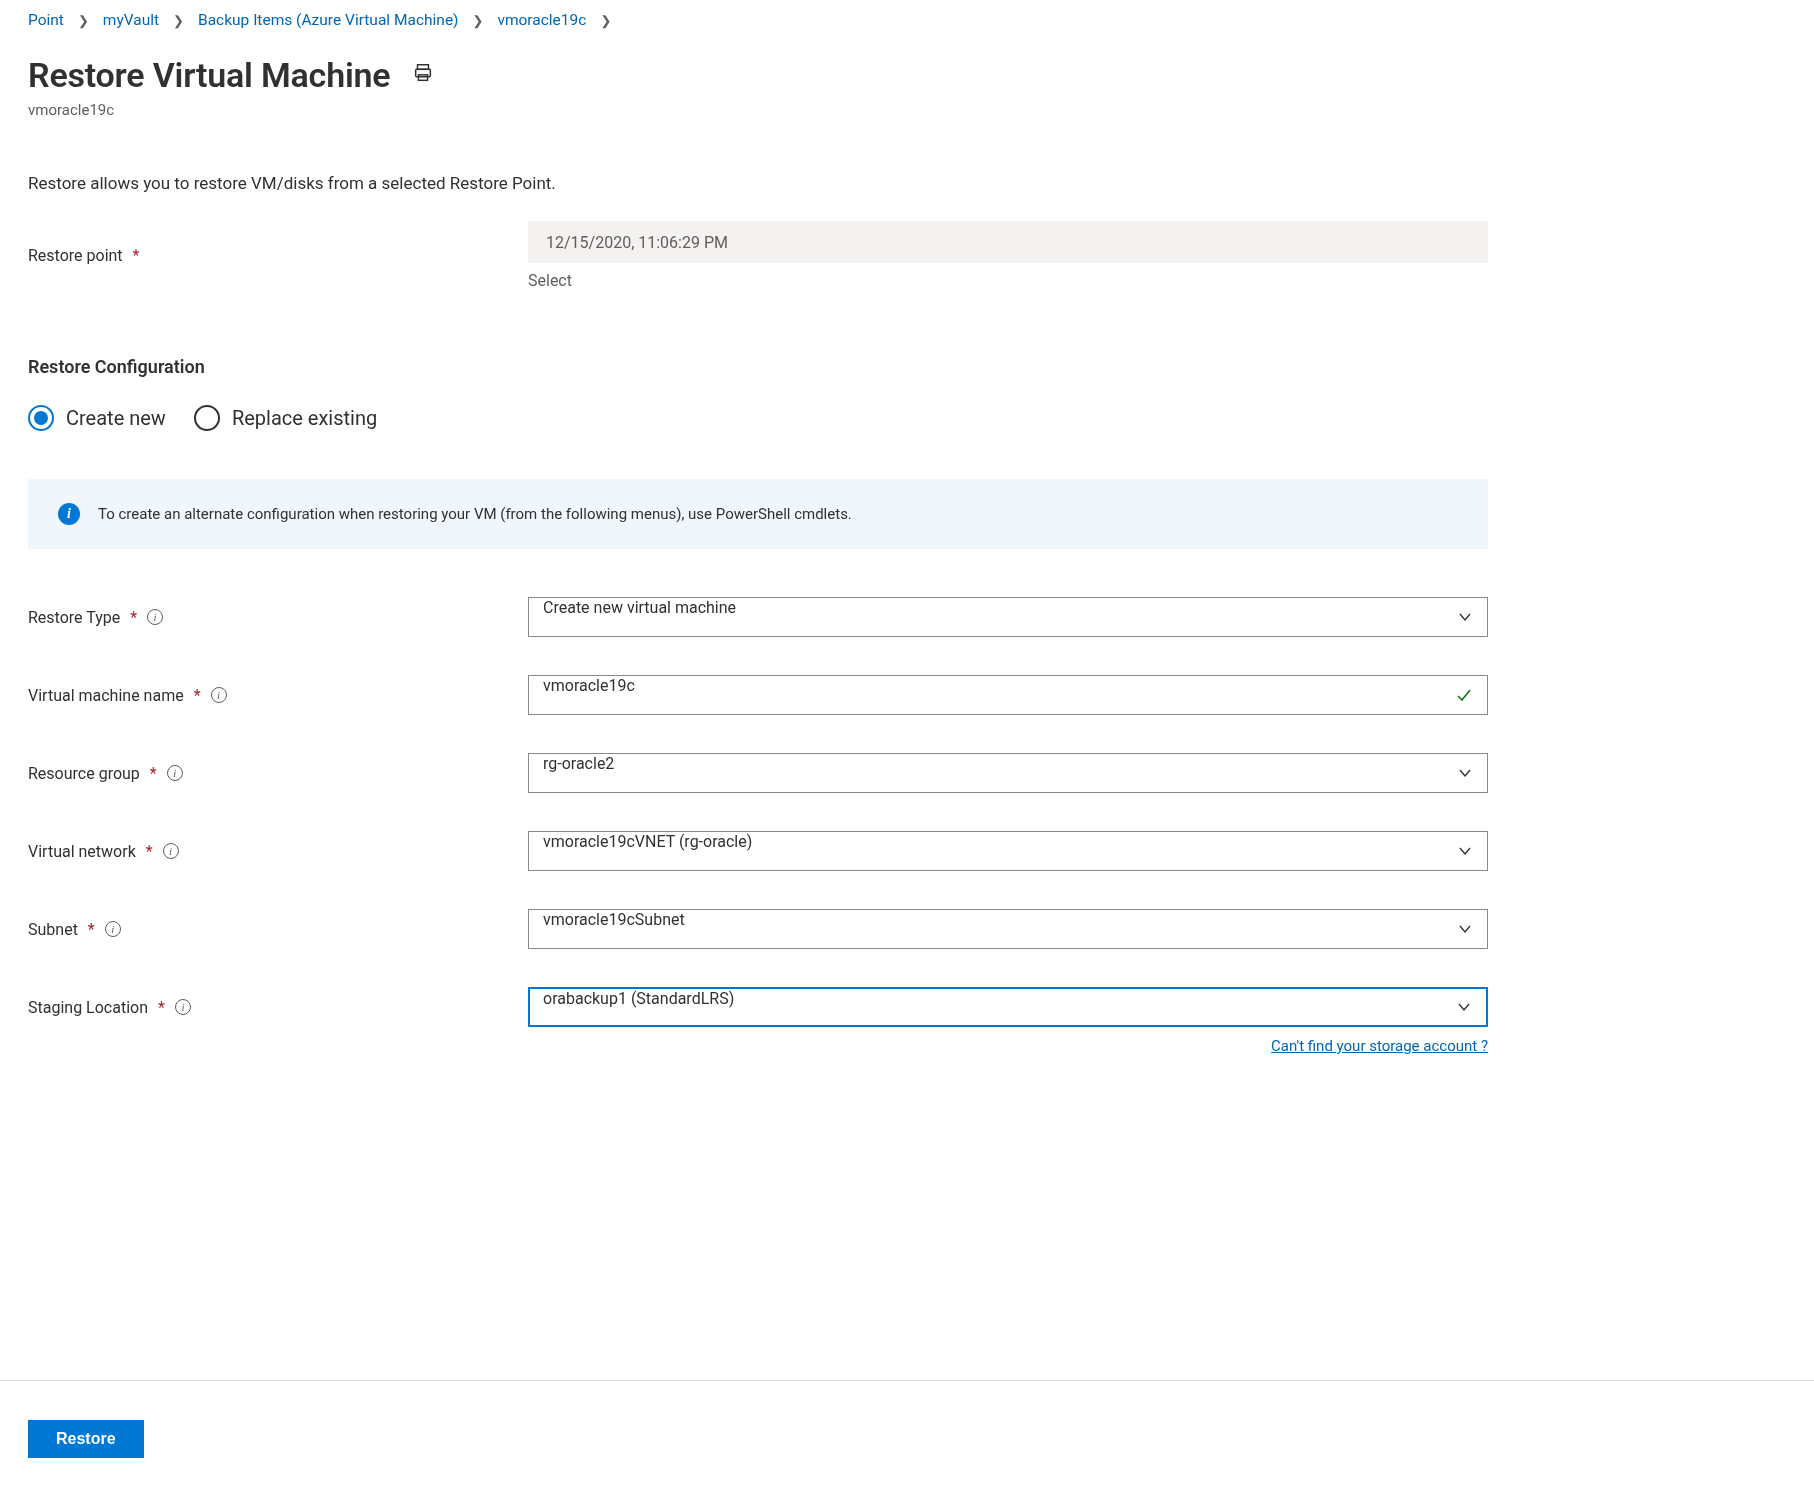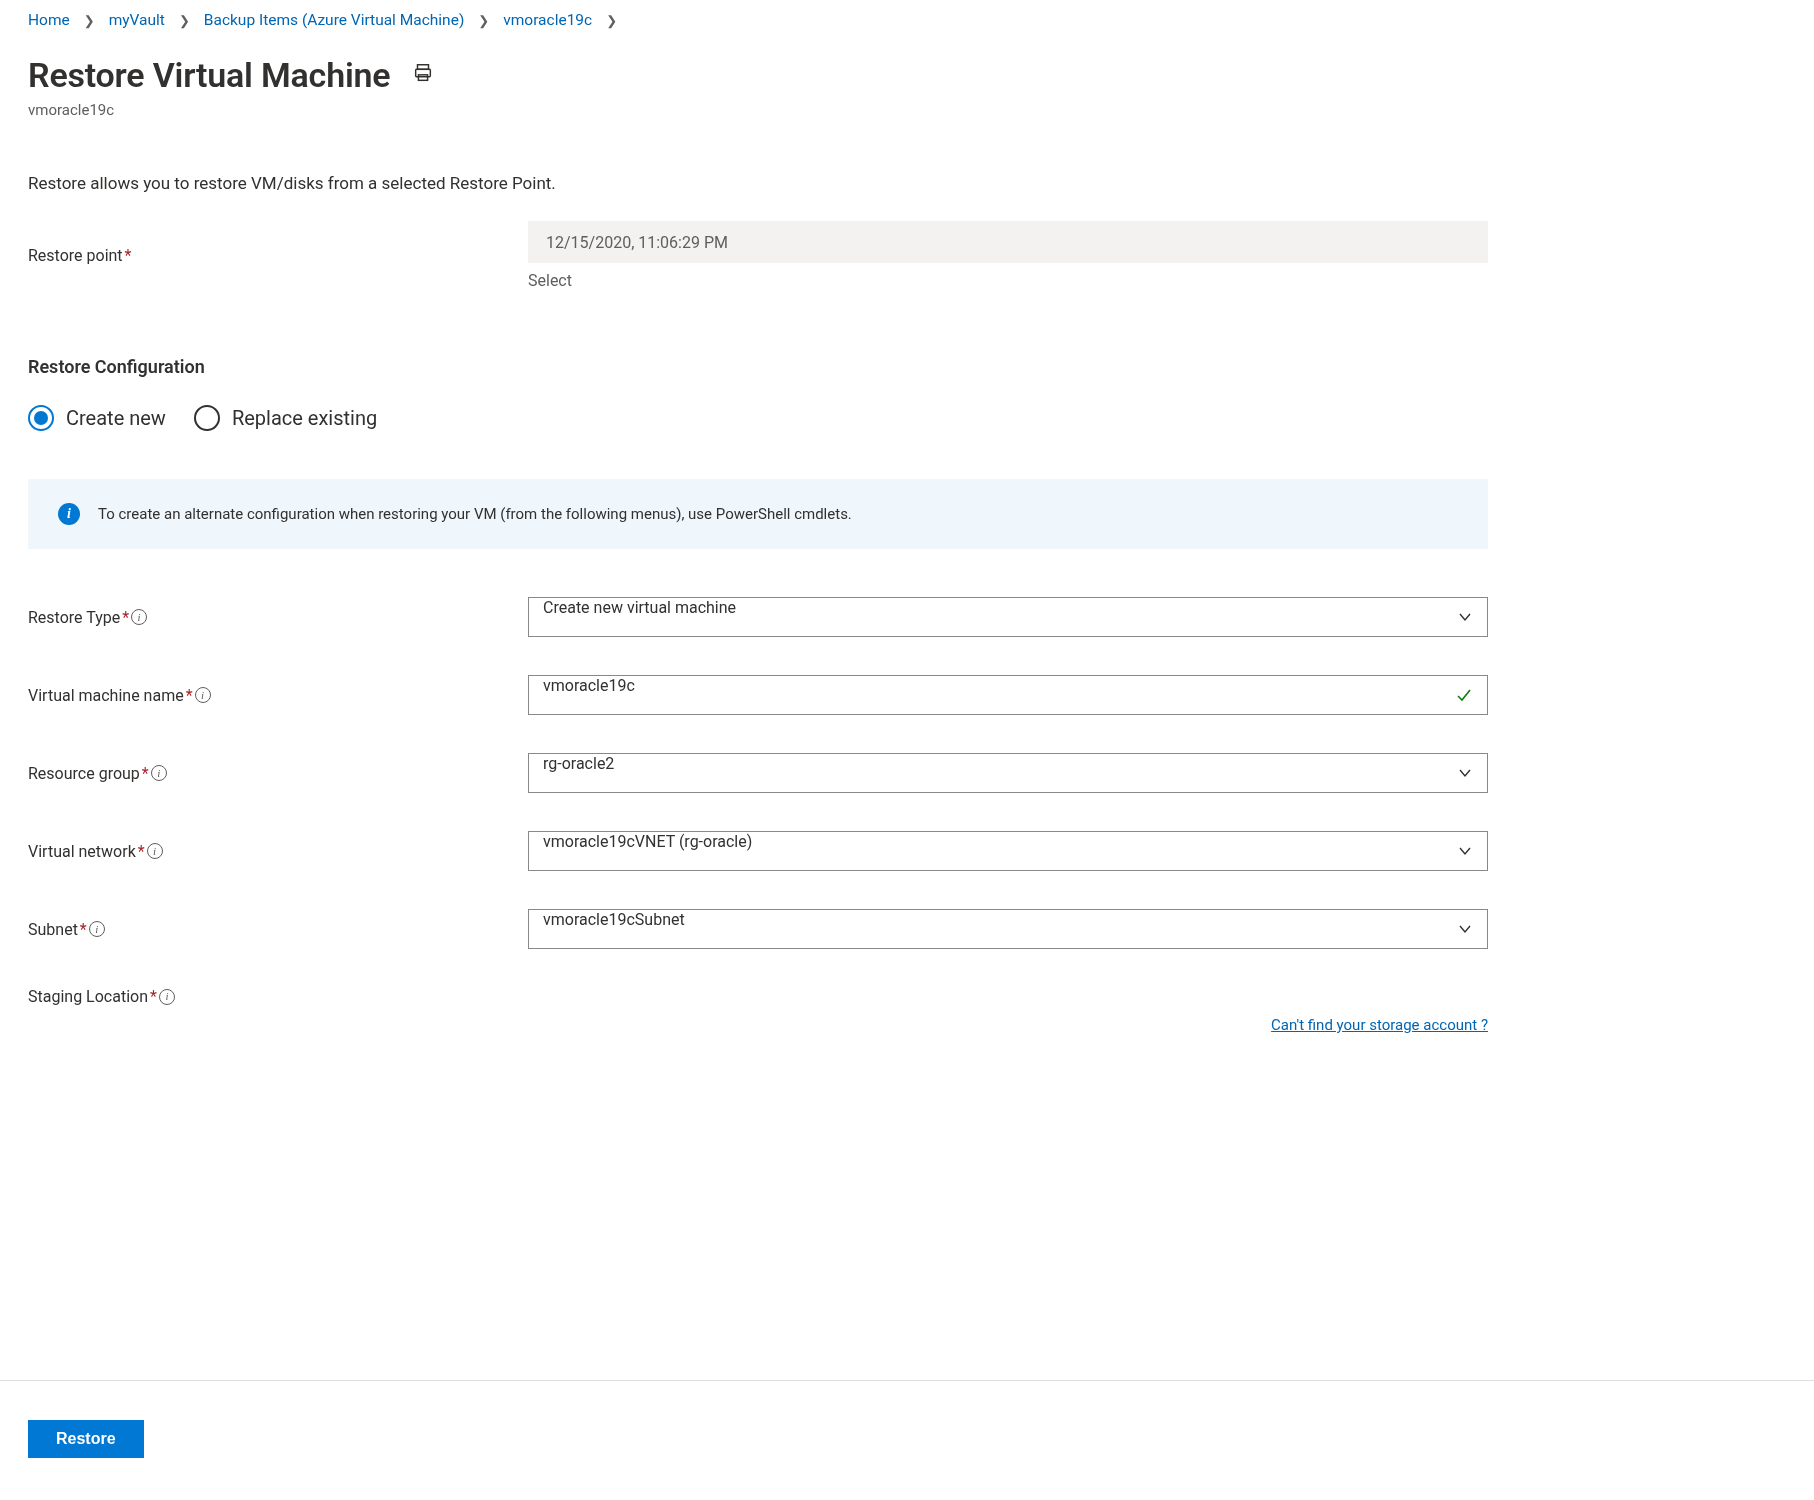--- a/index.html
+++ b/index.html
@@ -65,21 +65,21 @@
   .field-row {
     display: flex;
     align-items: center;
     margin-top: 28px;
   }
   .field-label {
     width: 500px;
     font-size: 16px;
     display: flex;
     align-items: center;
-    gap: 0;
+    gap: 8px;
   }
   .req { color: var(--red); padding: 0 2px; }
   .info-circle {
     width: 16px; height: 16px;
     border: 1px solid #605e5c;
     border-radius: 50%;
     display: inline-flex;
     align-items: center;
     justify-content: center;
     font-size: 11px;
@@ -239,21 +239,21 @@
   
   .print-icon { width: 22px; height: 22px; color: #323130; }
 </style>
 </head>
 <body>
 
 <div class="page">
   <div class="content">
 
     <nav class="breadcrumb">
-      <a href="#">Home</a>
+      <a href="#">Point</a>
       <span class="chev">❯</span>
       <a href="#">myVault</a>
       <span class="chev">❯</span>
       <a href="#">Backup Items (Azure Virtual Machine)</a>
       <span class="chev">❯</span>
       <a href="#">vmoracle19c</a>
       <span class="chev">❯</span>
     </nav>
 
     <div class="title-row">
@@ -380,20 +380,28 @@
         </div>
       </div>
     </div>
 
     <div class="form-row">
       <div class="field-label">
         <span>Staging Location</span>
           <span class="req">*</span>
         <span class="info-circle">i</span>
       </div>
+      <div class="field-control">
+        <div class="control focused">
+          <span>orabackup1 (StandardLRS)</span>
+          <svg class="chevron-down" viewBox="0 0 16 16" fill="none" stroke="#323130" stroke-width="1.4">
+              <polyline points="3,5 8,11 13,5"></polyline>
+            </svg>
+        </div>
+      </div>
     </div>
 
     <div class="storage-link-row">
       <a href="#">Can't find your storage account ?</a>
     </div>
 
   </div>
 
   <div class="footer-sep"></div>
   <div class="footer">

